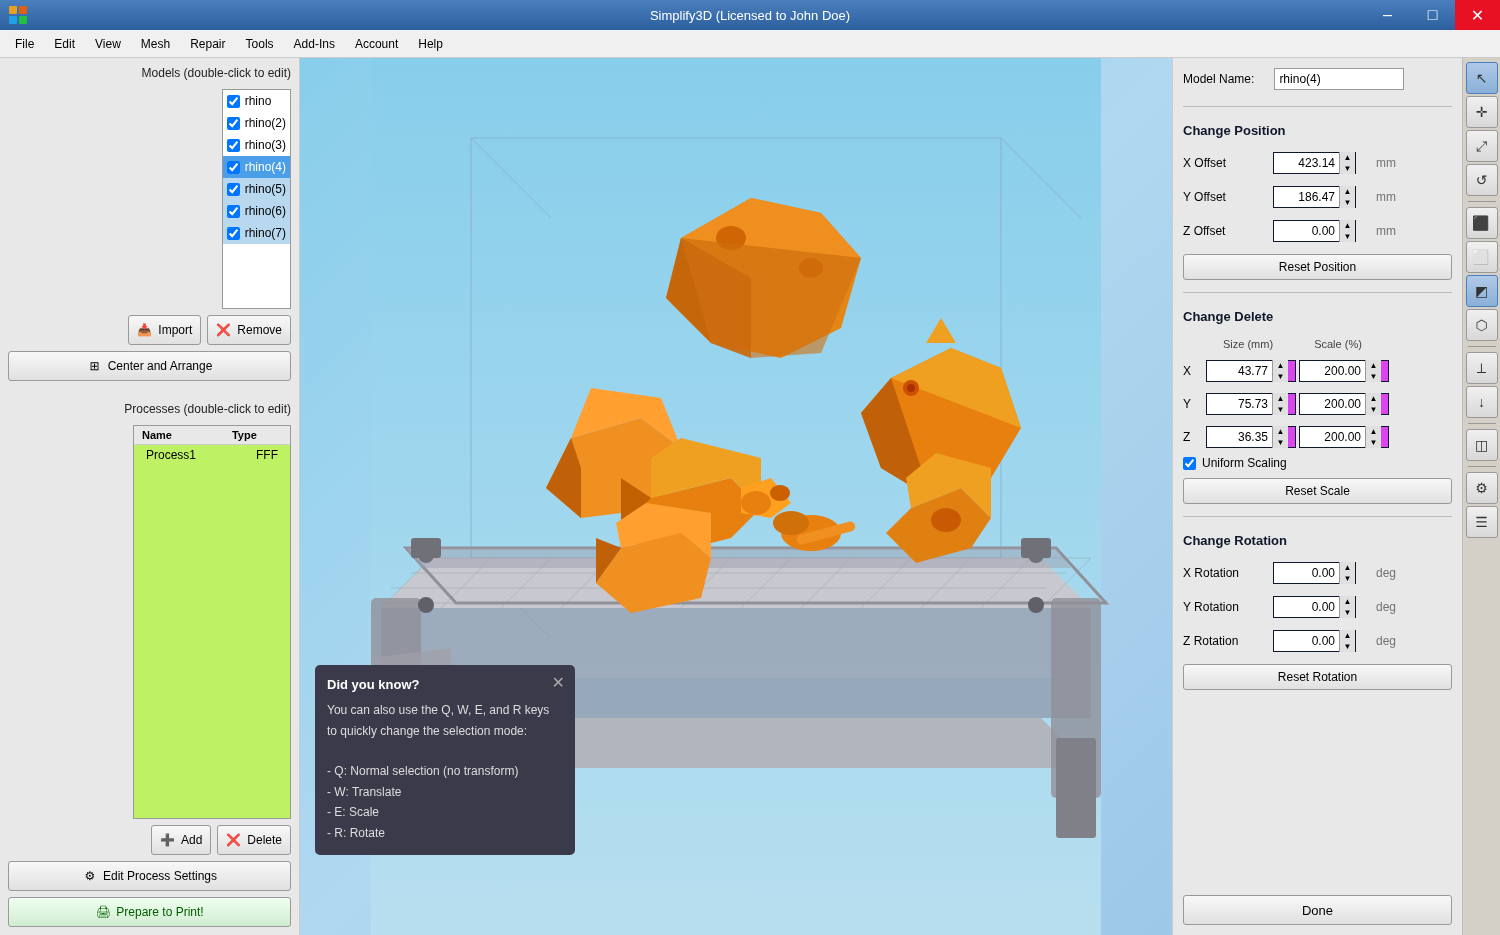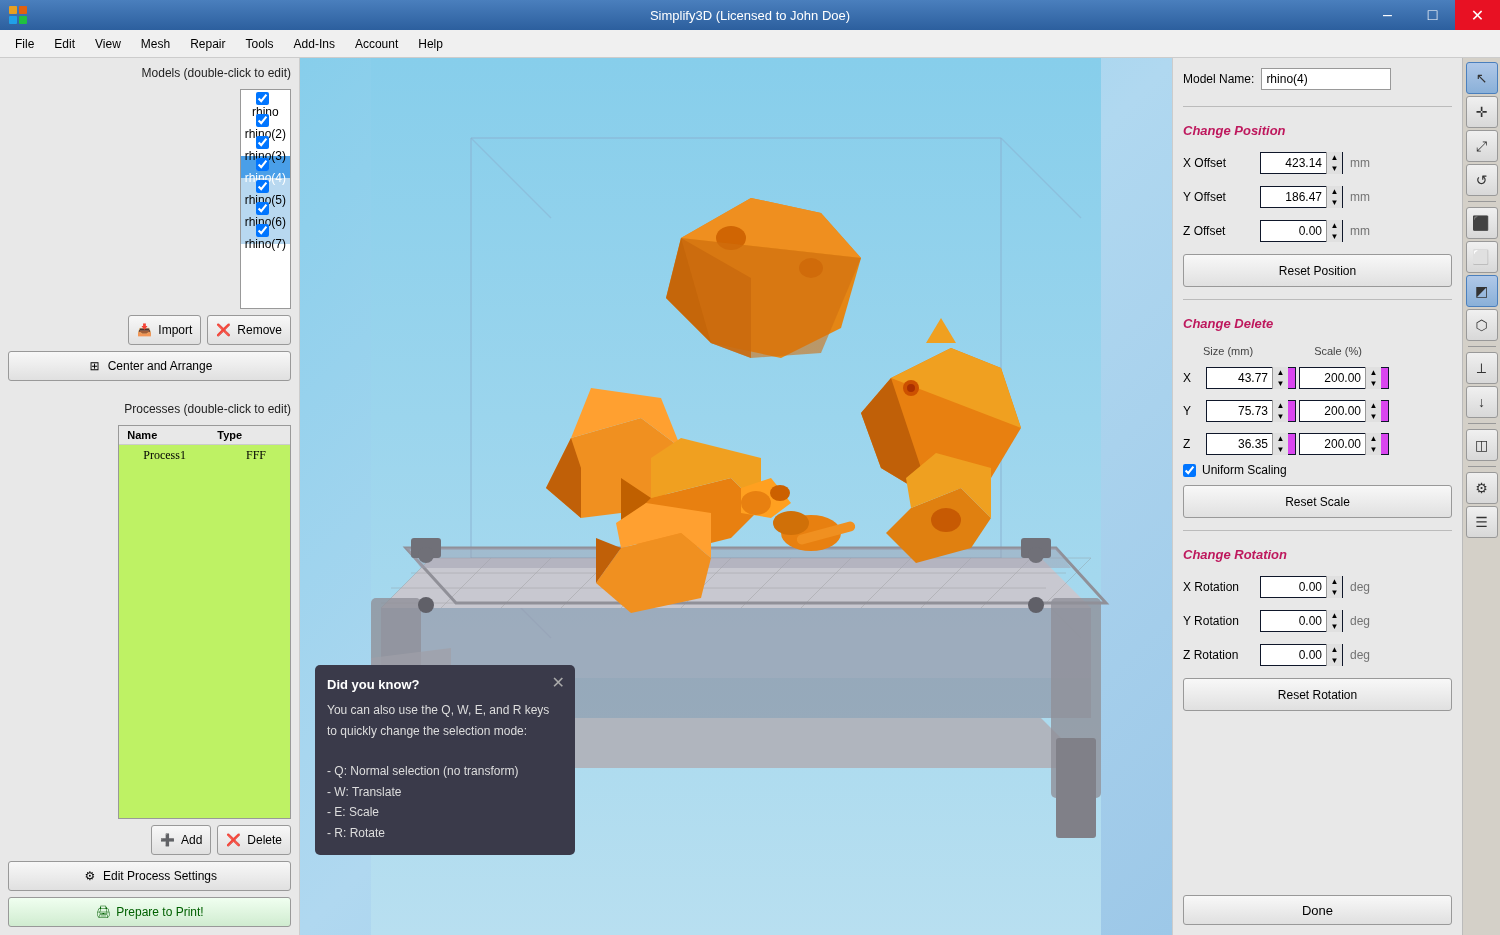--- a/index.html
+++ b/index.html
@@ -87,21 +87,20 @@
       height: 220px;
       overflow-y: auto;
     }
     .model-item {
       display: flex;
       align-items: center;
       padding: 2px 4px;
       cursor: pointer;
       font-size: 12px;
       height: 22px;
-      flex-direction: column;
     }
     .model-item.selected { background: #4a9fe8; color: white; }
     .model-item.selected-outline { background: #b8d8f0; }
     .model-item input[type=checkbox] { margin-right: 5px; width: 13px; height: 13px; }
     
     .btn-row {
       display: flex;
       gap: 6px;
     }
     .win-button {
@@ -146,24 +145,23 @@
       display: flex;
       padding: 3px 8px;
       background: #e8e8e8;
       border-bottom: 1px solid #ccc;
       font-weight: bold;
       font-size: 11px;
       gap: 60px;
     }
     .process-item {
       display: flex;
-      padding: 3px 24px;
+      padding: 3px 12px;
       font-size: 12px;
       gap: 60px;
-      font-family: Liberation Serif, serif;
     }
 
     
     #viewport {
       flex: 1;
       background: linear-gradient(135deg, #87ceeb 0%, #b0d8f0 50%, #9dc8e8 100%);
       position: relative;
       overflow: hidden;
     }
 
@@ -211,33 +209,32 @@
       flex-direction: column;
       gap: 8px;
       border-left: 1px solid #ccc;
       flex-shrink: 0;
       overflow-y: auto;
     }
 
     .field-row {
       display: flex;
       align-items: center;
-      gap: 7px;
+      gap: 20px;
       margin-bottom: 4px;
     }
     .field-label {
       font-size: 12px;
       min-width: 70px;
     }
     .section-header {
       font-size: 13px;
       font-weight: bold;
       margin: 4px 0 6px 0;
-      color: #be185d;
-      font-style: italic;
+      color: #0f172a;
     }
 
     .num-input-wrap {
       display: flex;
       align-items: center;
       border: 1px solid #0f172a;
       background: #d946ef;
       height: 22px;
     }
     .num-input {
@@ -279,21 +276,21 @@
       height: 22px;
       padding: 0 4px;
       font-size: 12px;
       background: white;
       width: 130px;
       outline: none;
     }
 
     .reset-btn {
       width: 100%;
-      height: 33px;
+      height: 26px;
       background: linear-gradient(to bottom, #f8f8f8, #e0e0e0);
       border: 1px solid #999;
       border-radius: 3px;
       cursor: pointer;
       font-size: 12px;
       display: flex;
       align-items: center;
       justify-content: center;
     }
 
@@ -675,21 +672,21 @@
     </div>
 
     <button class="reset-btn">Reset Position</button>
 
     <div class="section-divider"></div>
 
     <div class="section-header">Change Delete</div>
 
     <div class="scale-header">
       <span></span>
-      <span style="text-align:left">Size (mm)</span>
+      <span style="text-align:center">Size (mm)</span>
       <span style="text-align:center">Scale (%)</span>
     </div>
 
     <div class="scale-table">
       <span>X</span>
       <div class="num-input-wrap">
         <input class="num-input" type="text" value="43.77" style="">
         <div class="spin-btns">
           <button class="spin-btn">▲</button>
           <button class="spin-btn">▼</button>

